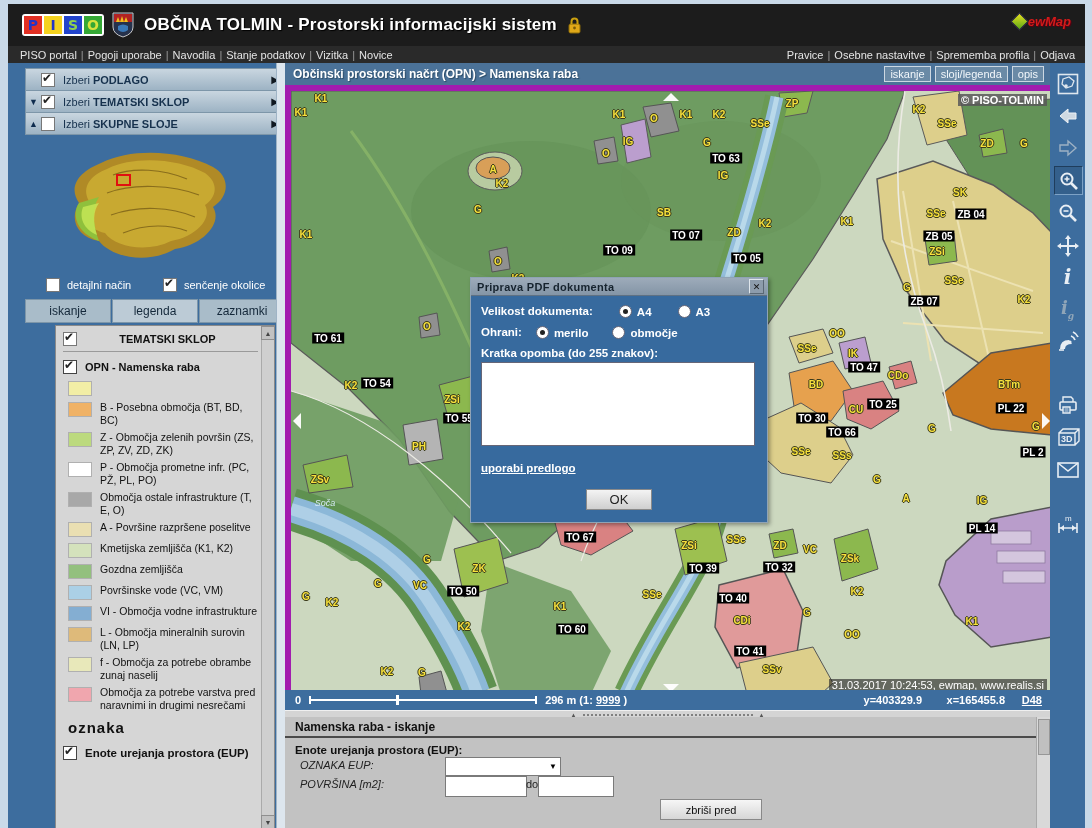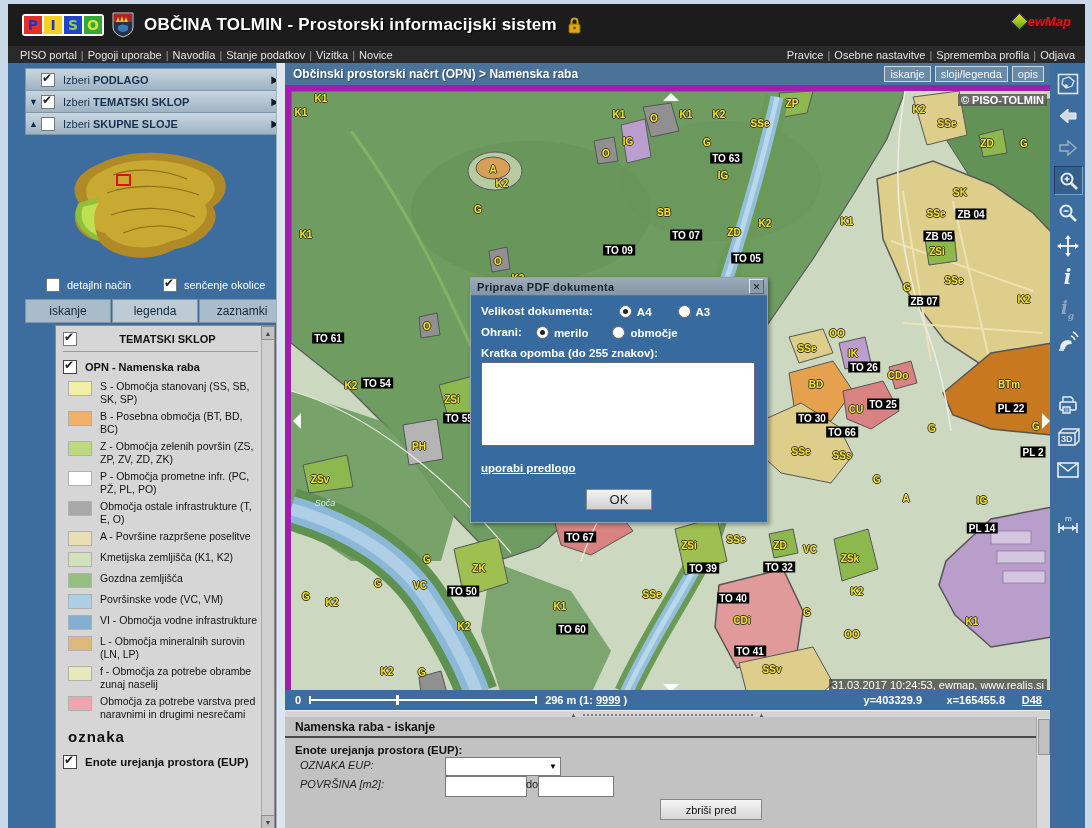--- a/index.html
+++ b/index.html
@@ -244,21 +244,20 @@
         <span class="cb checked"></span>
         <span id="legend-header-label">TEMATSKI SKLOP</span>
       </div>
       <div id="legend-group">
         <span class="cb checked"></span>
         <span id="legend-group-label">OPN - Namenska raba</span>
       </div>
       <div id="legend-items">
           <div class="legend-item">
             <span class="swatch" style="background: rgb(242, 238, 166);"></span>
-            <span class="legend-text">S - Območja stanovanj (SS, SB, SK, SP)</span>
           </div>
           <div class="legend-item">
             <span class="swatch" style="background: rgb(240, 178, 102);"></span>
             <span class="legend-text">B - Posebna območja (BT, BD, BC)</span>
           </div>
           <div class="legend-item">
             <span class="swatch" style="background: rgb(188, 218, 126);"></span>
             <span class="legend-text">Z - Območja zelenih površin (ZS, ZP, ZV, ZD, ZK)</span>
           </div>
           <div class="legend-item">
@@ -482,21 +481,21 @@
       <span class="mlabel river" style="left: 34px; top: 412px;">Soča</span>
       <span class="mlabel box" style="left: 328px; top: 159px;">TO 09</span>
       <span class="mlabel box" style="left: 37px; top: 247px;">TO 61</span>
       <span class="mlabel box" style="left: 86px; top: 292px;">TO 54</span>
       <span class="mlabel box" style="left: 435px; top: 67px;">TO 63</span>
       <span class="mlabel box" style="left: 395px; top: 144px;">TO 07</span>
       <span class="mlabel box" style="left: 680px; top: 123px;">ZB 04</span>
       <span class="mlabel box" style="left: 648px; top: 145px;">ZB 05</span>
       <span class="mlabel box" style="left: 456px; top: 167px;">TO 05</span>
       <span class="mlabel box" style="left: 633px; top: 210px;">ZB 07</span>
-      <span class="mlabel box" style="left: 573px; top: 276px;">TO 26</span>
+      <span class="mlabel box" style="left: 573px; top: 276px;">TO 47</span>
       <span class="mlabel box" style="left: 592px; top: 313px;">TO 25</span>
       <span class="mlabel box" style="left: 720px; top: 317px;">PL 22</span>
       <span class="mlabel box" style="left: 521px; top: 327px;">TO 30</span>
       <span class="mlabel box" style="left: 551px; top: 341px;">TO 66</span>
       <span class="mlabel box" style="left: 742px; top: 361px;">PL 2</span>
       <span class="mlabel box" style="left: 691px; top: 437px;">PL 14</span>
       <span class="mlabel box" style="left: 412px; top: 477px;">TO 39</span>
       <span class="mlabel box" style="left: 488px; top: 476px;">TO 32</span>
       <span class="mlabel box" style="left: 442px; top: 507px;">TO 40</span>
       <span class="mlabel box" style="left: 459px; top: 560px;">TO 41</span>

